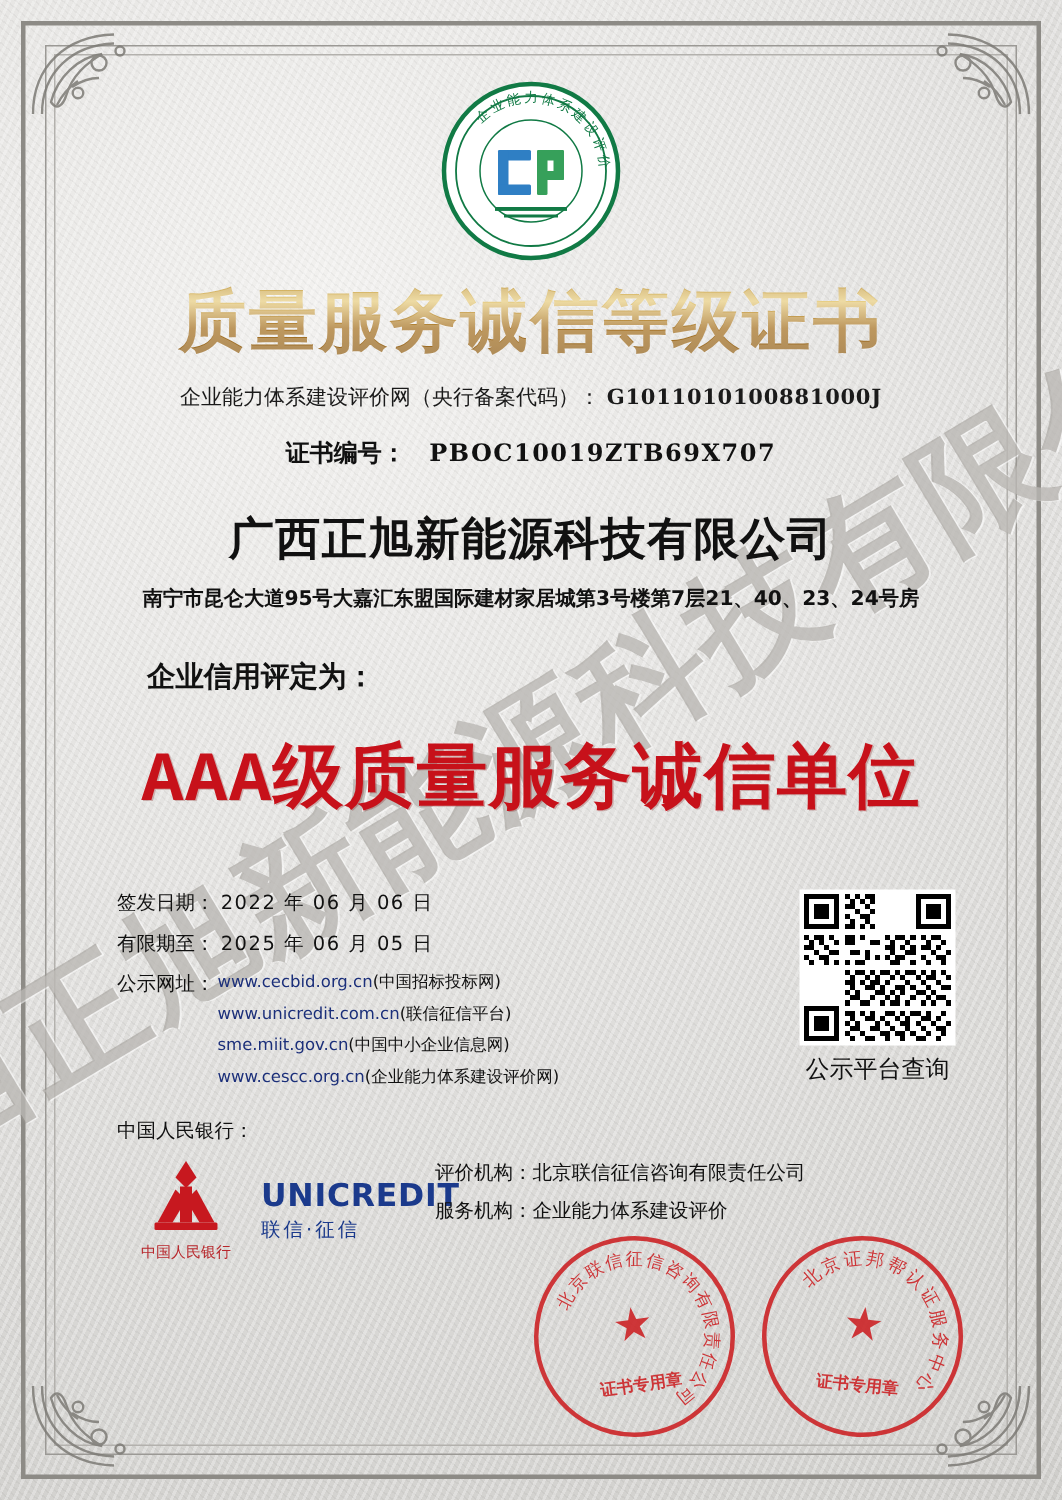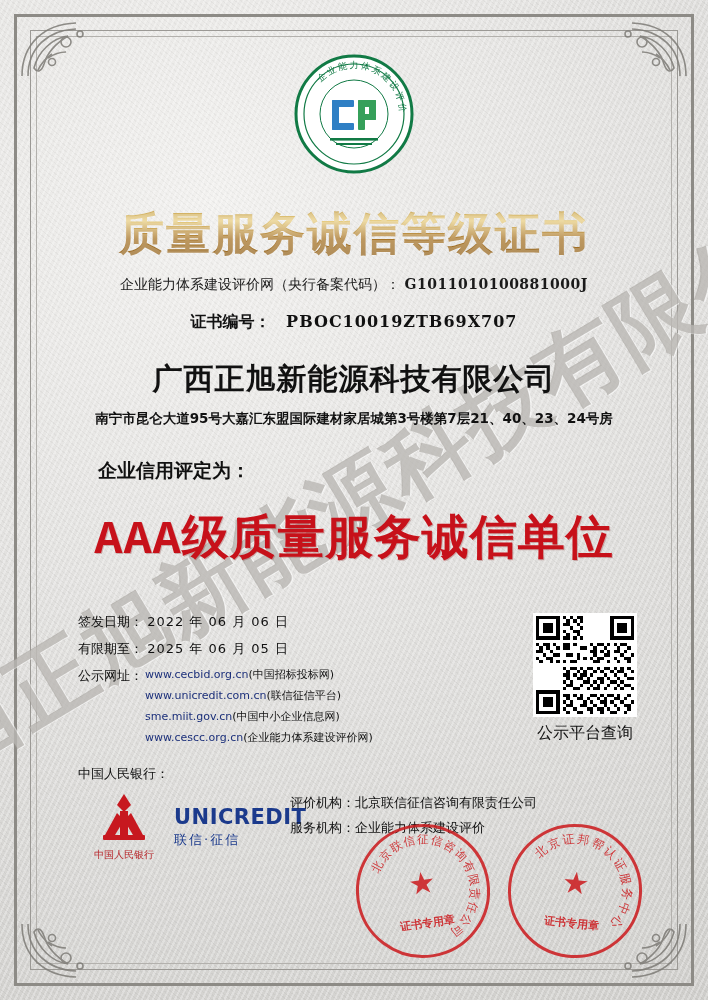--- a/index.html
+++ b/index.html
@@ -85,21 +85,21 @@
 
   .emblem {
     margin: 12px auto 0;
     width: 124px;
     height: 124px;
     position: relative;
   }
   .emblem svg { width: 100%; height: 100%; display: block; }
 
   .title {
-    margin-top: 28px;
+    margin-top: 8px;
     font-size: 45px;
     font-weight: bold;
     letter-spacing: 2px;
     font-family: "DejaVu Sans", sans-serif;
     background: linear-gradient(180deg, #b88f3a 0%, #e8cf86 28%, #a8762a 58%, #8d5f1d 100%);
     -webkit-background-clip: text;
     background-clip: text;
     color: transparent;
     text-shadow: 0 1px 0 rgba(255,255,255,.25);
   }

